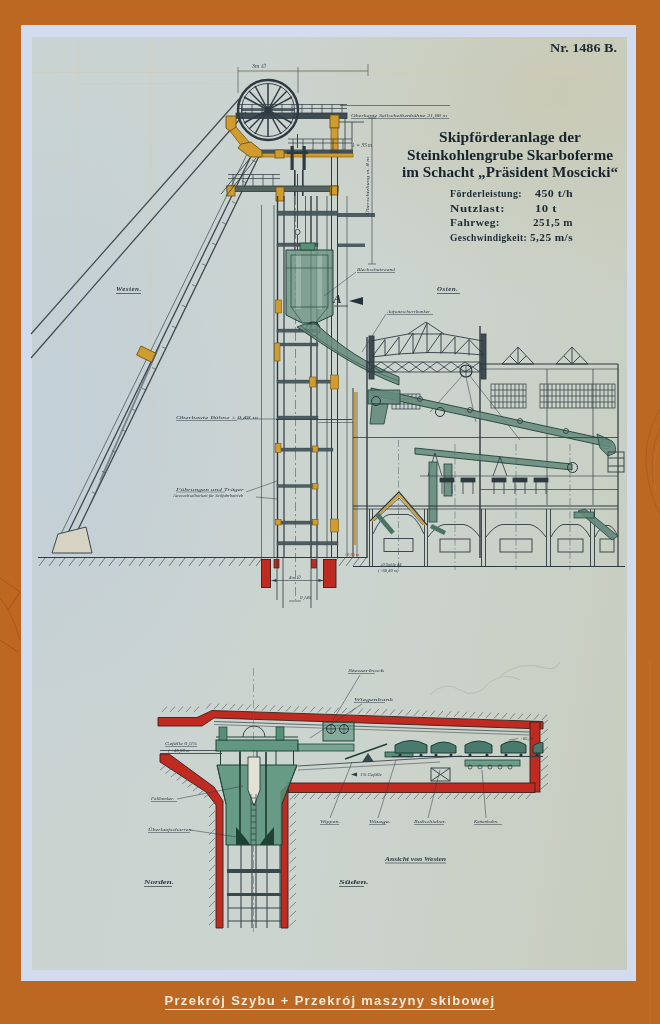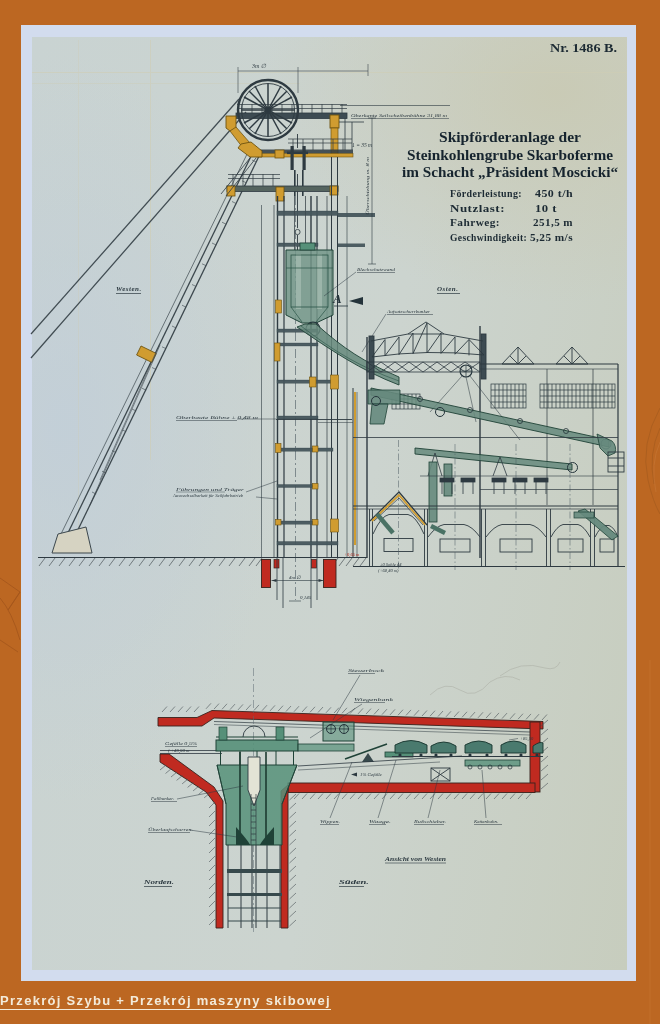--- a/index.html
+++ b/index.html
@@ -8,21 +8,21 @@
   #frame{position:absolute;left:0;top:0;width:660px;height:1024px;
        background:#bc6722;}
   #mat{position:absolute;left:21px;top:25px;width:615px;height:956px;
        background:#d2dcee;}
   #paper{position:absolute;left:32px;top:37px;width:595px;height:933px;
        background:
          radial-gradient(ellipse 420px 300px at 88% 6%, rgba(201,201,178,.85) 0%, rgba(201,201,178,0) 70%),
          radial-gradient(ellipse 300px 500px at 5% 42%, rgba(193,206,217,.8) 0%, rgba(193,206,217,0) 75%),
          linear-gradient(100deg, #c9d3d2 0%, #ccd4cf 55%, #c7cdbe 100%);}
   svg{position:absolute;left:0;top:0;}
-  .cap{position:absolute;left:0;top:990.5px;width:660px;text-align:left;}
+  .cap{position:absolute;left:0;top:990.5px;width:660px;text-align:center;}
   .cap span{color:#f3ead9;font-weight:bold;font-size:13px;letter-spacing:1.3px;
        border-bottom:1.5px solid #f3ead9;padding-bottom:1px;}
 </style>
 </head>
 <body>
 
 <div id="frame"></div>
 
 <div id="mat"></div>
 

